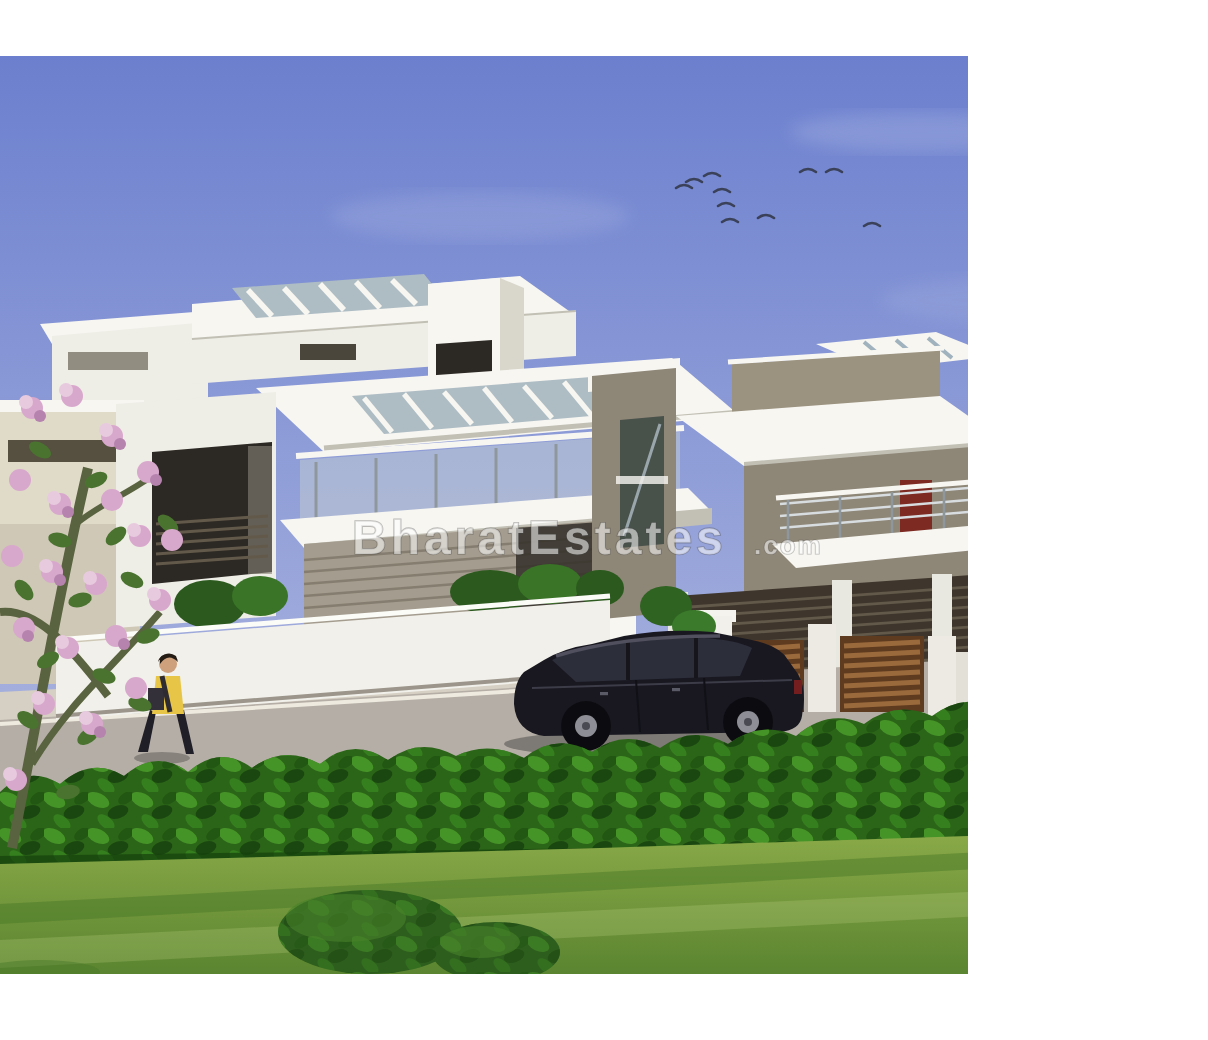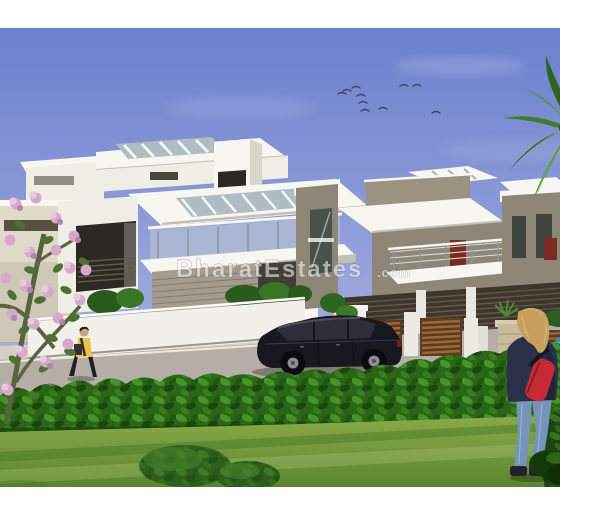--- a/index.html
+++ b/index.html
@@ -1,16 +1,16 @@
 <!DOCTYPE html>
 <html style="--sky-top: #6b7fce; --sky-bottom: #aeb7e0; --roof-white: #f7f6f1; --wall-white: #eeede6; --wall-shade: #d9d7cc; --fascia-shadow: #c2c0b5; --glass-strip: #aebcc4; --glass-rail: #c3ced2; --window-dark: #2c2823; --frame-dark: #4a463c; --taupe: #8e8677; --taupe-light: #9b927f; --louver-dark: #3e362c; --louver-line: #63594a; --cream-bld: #e0dac9; --grey-bld: #b3bac2; --road: #b4aea6; --sidewalk: #d6cfc3; --compound-wall: #f1f0ea; --wood-dark: #5e3a1e; --wood-slat: #9a6a3c; --stone-pillar: #c9bb9c; --hedge-base: #2b6517; --hedge-dark: #16400d; --hedge-light: #4ea22c; --lawn-light: #8cab49; --lawn-dark: #5a8430; --bush-dark: #1c4512; --palm-leaf-a: #2e6420; --palm-leaf-b: #3f7d2a; --palm-leaf-c: #54963a; --palm-trunk: #a9ad90; --trunk-ring: #868f6a; --flower-a: #d8a8cc; --flower-b: #e8cadf; --flower-c: #b583ae; --tree-leaf: #4a7330; --tree-stem: #5a6340; --car-dark-body: #191821; --car-window: #2c2e3a; --alloy-grey: #8e8e96; --car-blue-body: #2e93ba; --windshield-dark: #16262e; --skin: #cfa07c; --hair-dark: #241c14; --shirt-yellow: #e7c647; --pants-dark: #201e26; --hair-blonde: #c79f5e; --jacket-navy: #2b3149; --bag-red: #c52a35; --jeans-blue: #7694ba; --shoe-dark: #23232c; --door-red: #7c2a22; --bird-dark: #3a4158; --border-white: #ffffff;"><head>
 <meta charset="utf-8">
 <style>
   html,body{margin:0;padding:0;background:#fff;}
-  .stage{position:relative;width:560px;height:520px;overflow:hidden;background:#fca5a5;
+  .stage{position:relative;width:484px;height:520px;overflow:hidden;background:#fca5a5;
          font-family:"Liberation Sans", sans-serif;}
   svg{display:block;}
   .wm-main{font-family:"Liberation Sans",sans-serif;font-weight:bold;font-size:24px;letter-spacing:2px;
            fill:rgba(255,255,255,0.55);stroke:rgba(70,70,70,0.35);stroke-width:0.8px;paint-order:stroke;}
   .wm-com{font-family:"Liberation Sans",sans-serif;font-weight:bold;font-size:13px;letter-spacing:1px;
           fill:rgba(255,255,255,0.55);stroke:rgba(70,70,70,0.35);stroke-width:0.6px;paint-order:stroke;}
 </style>
 </head>
 <body>
 

